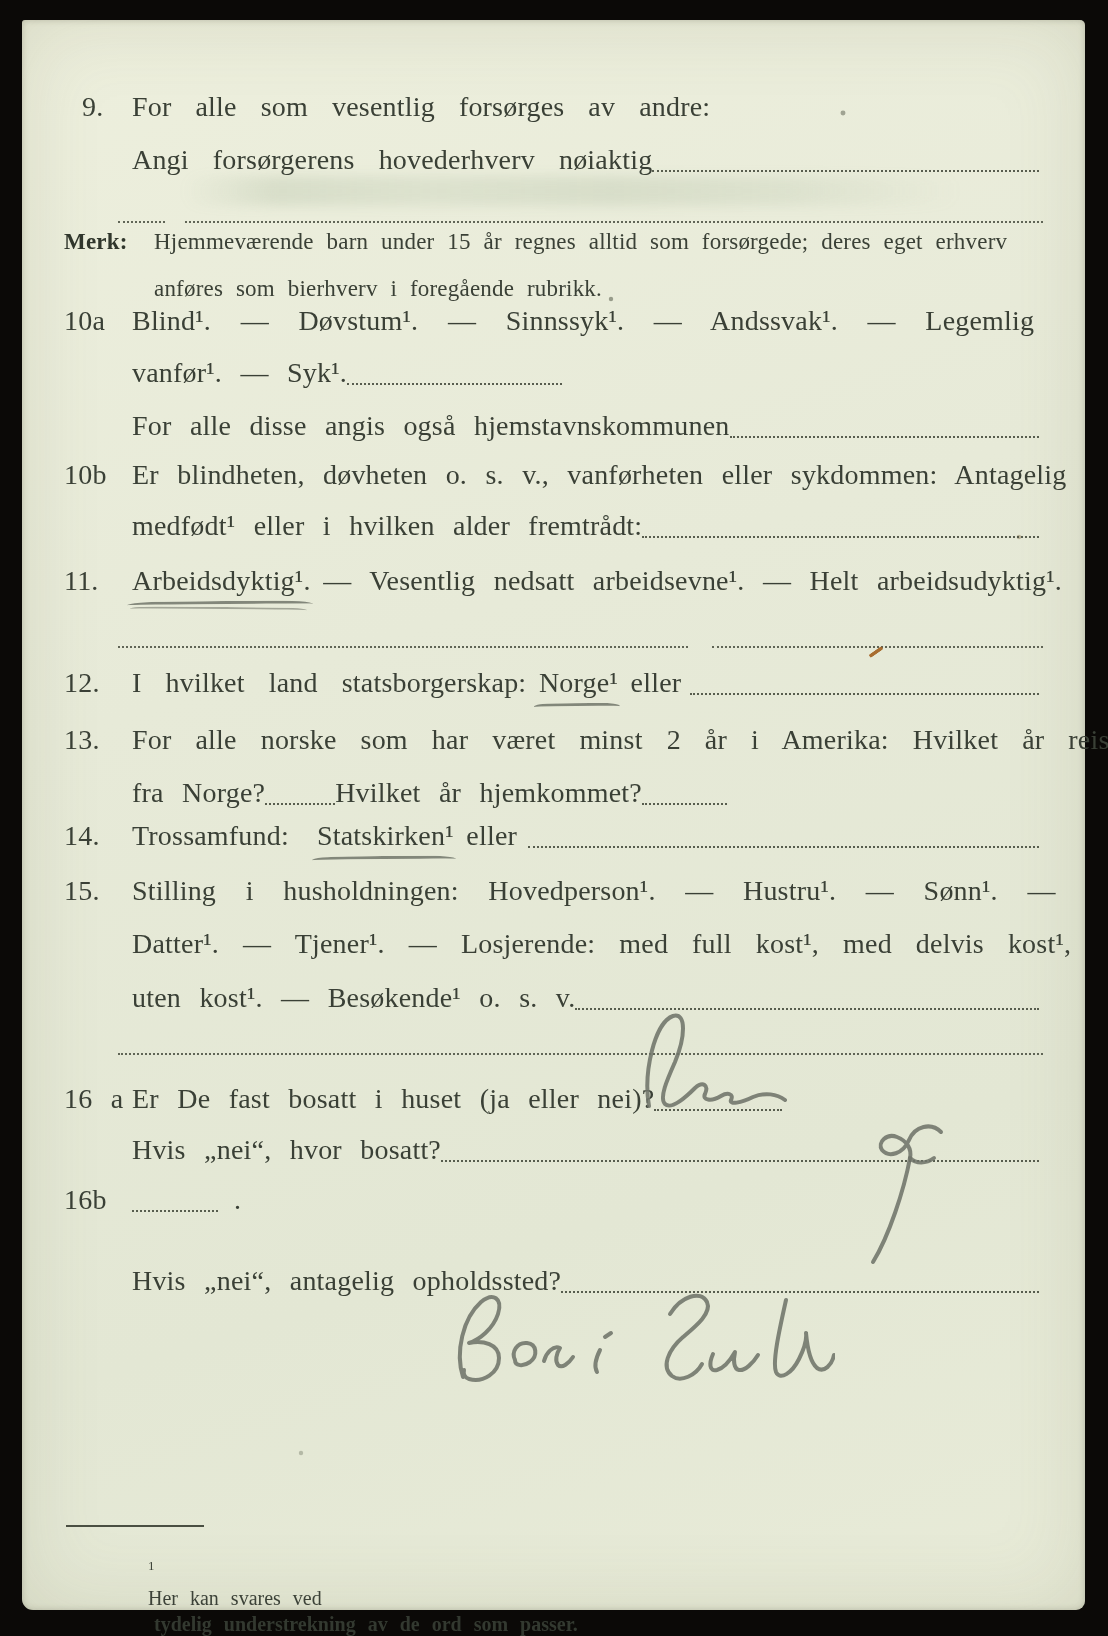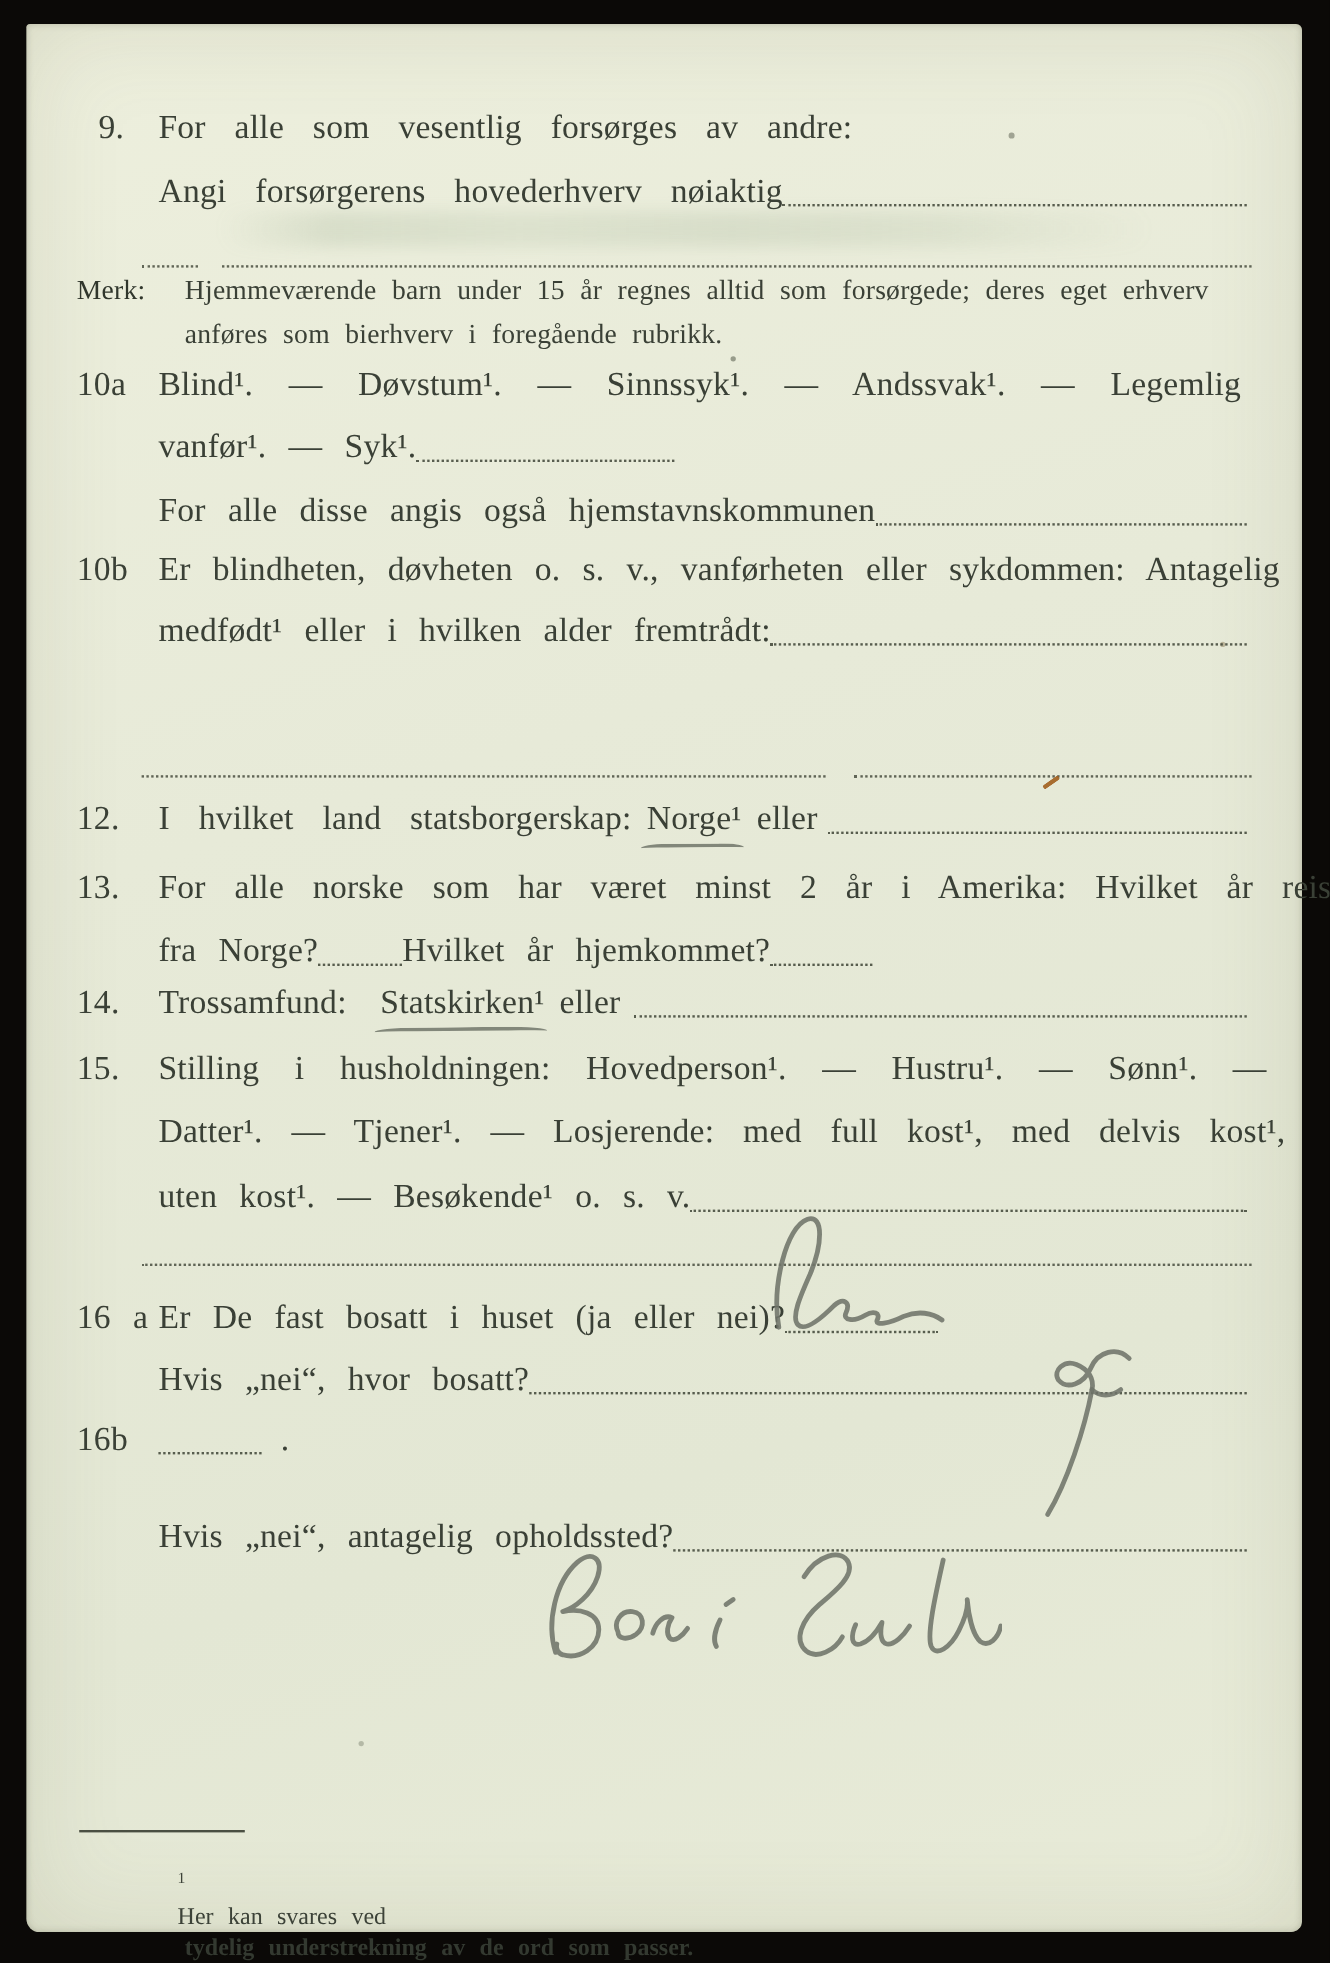--- a/index.html
+++ b/index.html
@@ -26,21 +26,21 @@
   .qnum { flex:none; width:68px; box-sizing:border-box; }
   .indent { flex:none; width:68px; }
   .g { margin-left:.45em; }
   .dots {
     align-self:flex-end; margin-bottom:5px; height:3px; flex:none;
     border-bottom:2.2px dotted rgba(62,68,54,.85);
   }
   .dots.fill { flex:1 1 auto; }
   .dotline { position:absolute; height:0; border-top:2.2px dotted rgba(62,68,54,.8); }
   .merkrow { font-size:23px; line-height:30px; word-spacing:.3em; }
-  .merkrow .qnum { width:90px; font-weight:normal; color:#30362c; }
+  .merkrow .qnum { width:90px; font-weight:bold; color:#30362c; }
   
   .uline { position:relative; }
   .uline::after {
     content:""; position:absolute; left:-5px; right:-2px; bottom:-10px; height:4px;
     border-top:3px solid rgba(105,110,99,.8); border-radius:60%/120%;
     transform:rotate(-.5deg);
   }
   .uline.dbl::before {
     content:""; position:absolute; left:-2px; right:4px; bottom:-14px; height:3px;
     border-top:2.5px solid rgba(105,110,99,.55); border-radius:40%/110%;
@@ -90,21 +90,21 @@
     <span class="dots fill"></span>
   </div>
 
   <div class="dotline" style="top:201px; left:96px; width:47px"></div>
   <div class="dotline" style="top:201px; left:163px; right:42px"></div>
 
   <div class="row merkrow" style="top:207px">
     <span class="qnum">Merk:</span>
     <span>Hjemmeværende barn under 15 år regnes alltid som forsørgede; deres eget erhverv</span>
   </div>
-  <div class="row merkrow" style="top:244px">
+  <div class="row merkrow" style="top:254px">
     <span class="qnum"></span>
     <span>anføres som bierhverv i foregående rubrikk.</span>
   </div>
 
   <div class="row wsx" style="top:284px">
     <span class="qnum">10a</span>
     <span>Blind¹. — Døvstum¹. — Sinnssyk¹. — Andssvak¹. — Legemlig</span>
   </div>
   <div class="row" style="top:336px">
     <span class="indent"></span>
@@ -120,20 +120,25 @@
   <div class="row" style="top:438px">
     <span class="qnum">10b</span>
     <span>Er blindheten, døvheten o. s. v., vanførheten eller sykdommen: Antagelig</span>
   </div>
   <div class="row" style="top:489px">
     <span class="indent"></span>
     <span>medfødt¹ eller i hvilken alder fremtrådt:</span>
     <span class="dots fill"></span>
   </div>
 
+  <div class="row" style="top:544px">
+    <span class="qnum">11.</span>
+    <span class="uline dbl">Arbeidsdyktig¹.</span>
+    <span class="g">— Vesentlig nedsatt arbeidsevne¹. — Helt arbeidsudyktig¹.</span>
+  </div>
 
   <div class="dotline" style="top:626px; left:96px; width:570px"></div>
   <div class="dotline" style="top:626px; left:690px; right:42px"></div>
   <span class="orange-mark"></span>
 
   <div class="row wsl" style="top:646px">
     <span class="qnum">12.</span>
     <span>I hvilket land statsborgerskap:</span>
     <span class="uline g">Norge¹</span>
     <span class="g">eller</span>

